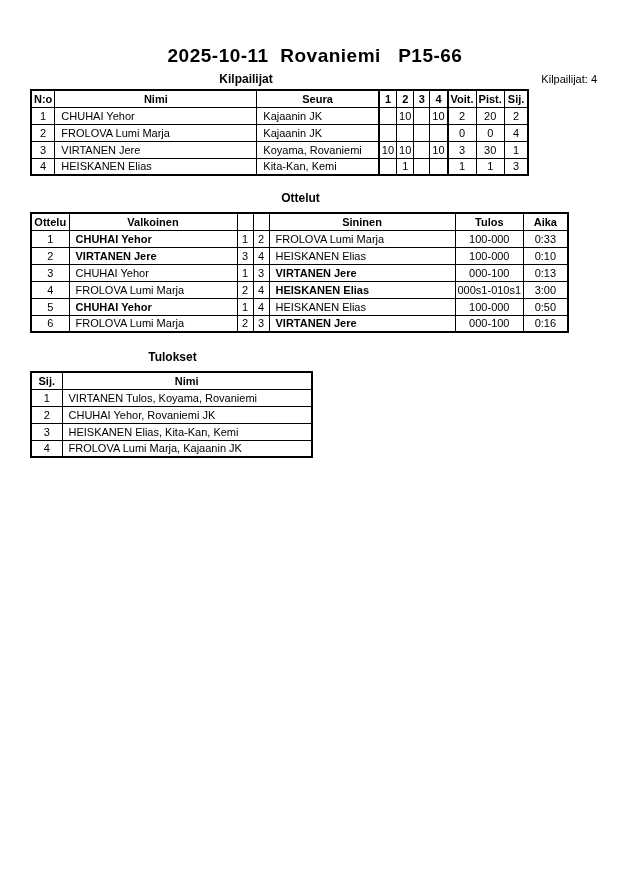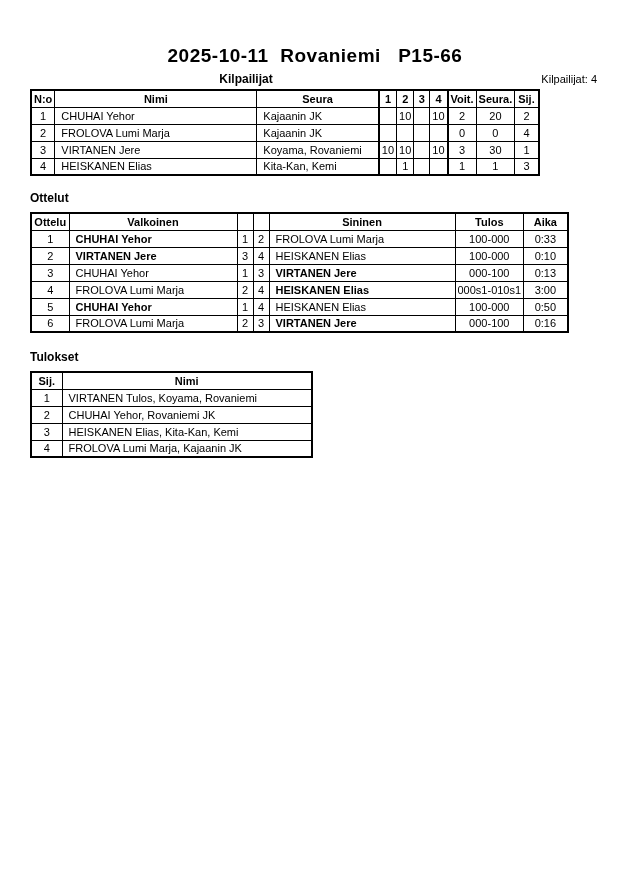--- a/index.html
+++ b/index.html
@@ -25,21 +25,21 @@
   .t1 .c-no   { width:20px; }
   .t1 .c-nimi { width:202px; }
   .t1 .c-seura{ width:122px; }
   .t1 .c-r    { width:16px; }
   .t1 .c-voit { width:27px; }
   .t1 .c-pist { width:22px; }
   .t1 .c-sij  { width:24px; }
   .t1 .sep-l  { border-left:2px solid #000; }
 
   
-  .section-heading { font-weight:bold; font-size:12px; text-align:left; }
+  .section-heading { font-weight:bold; font-size:12px; text-align:center; }
   .ottelut-heading  { width:541px; margin:15px 0 7px 30px; }
   .tulokset-heading { width:285px; margin:17px 0 7px 30px; }
 
   
   .t2 .c-ottelu { width:38px; }
   .t2 .c-valk   { width:168px; }
   .t2 .c-n      { width:16px; }
   .t2 .c-sin    { width:186px; }
   .t2 .c-tulos  { width:57px; }
   .t2 .c-aika   { width:44px; }
@@ -64,21 +64,21 @@
     <tbody>
         <tr>
       <th class="c-no">N:o</th>
       <th class="c-nimi">Nimi</th>
       <th class="c-seura">Seura</th>
       <th class="c-r sep-l">1</th>
       <th class="c-r">2</th>
       <th class="c-r">3</th>
       <th class="c-r">4</th>
       <th class="c-voit sep-l">Voit.</th>
-      <th class="c-pist">Seura.</th>
+      <th class="c-pist">Pist.</th>
       <th class="c-sij">Sij.</th>
     </tr>
     <tr>
       <td class="c-no">1</td>
       <td class="c-nimi left">CHUHAI Yehor</td>
       <td class="c-seura left">Kajaanin JK</td>
       <td class="c-r sep-l"></td>
       <td class="c-r">10</td>
       <td class="c-r"></td>
       <td class="c-r">10</td>

